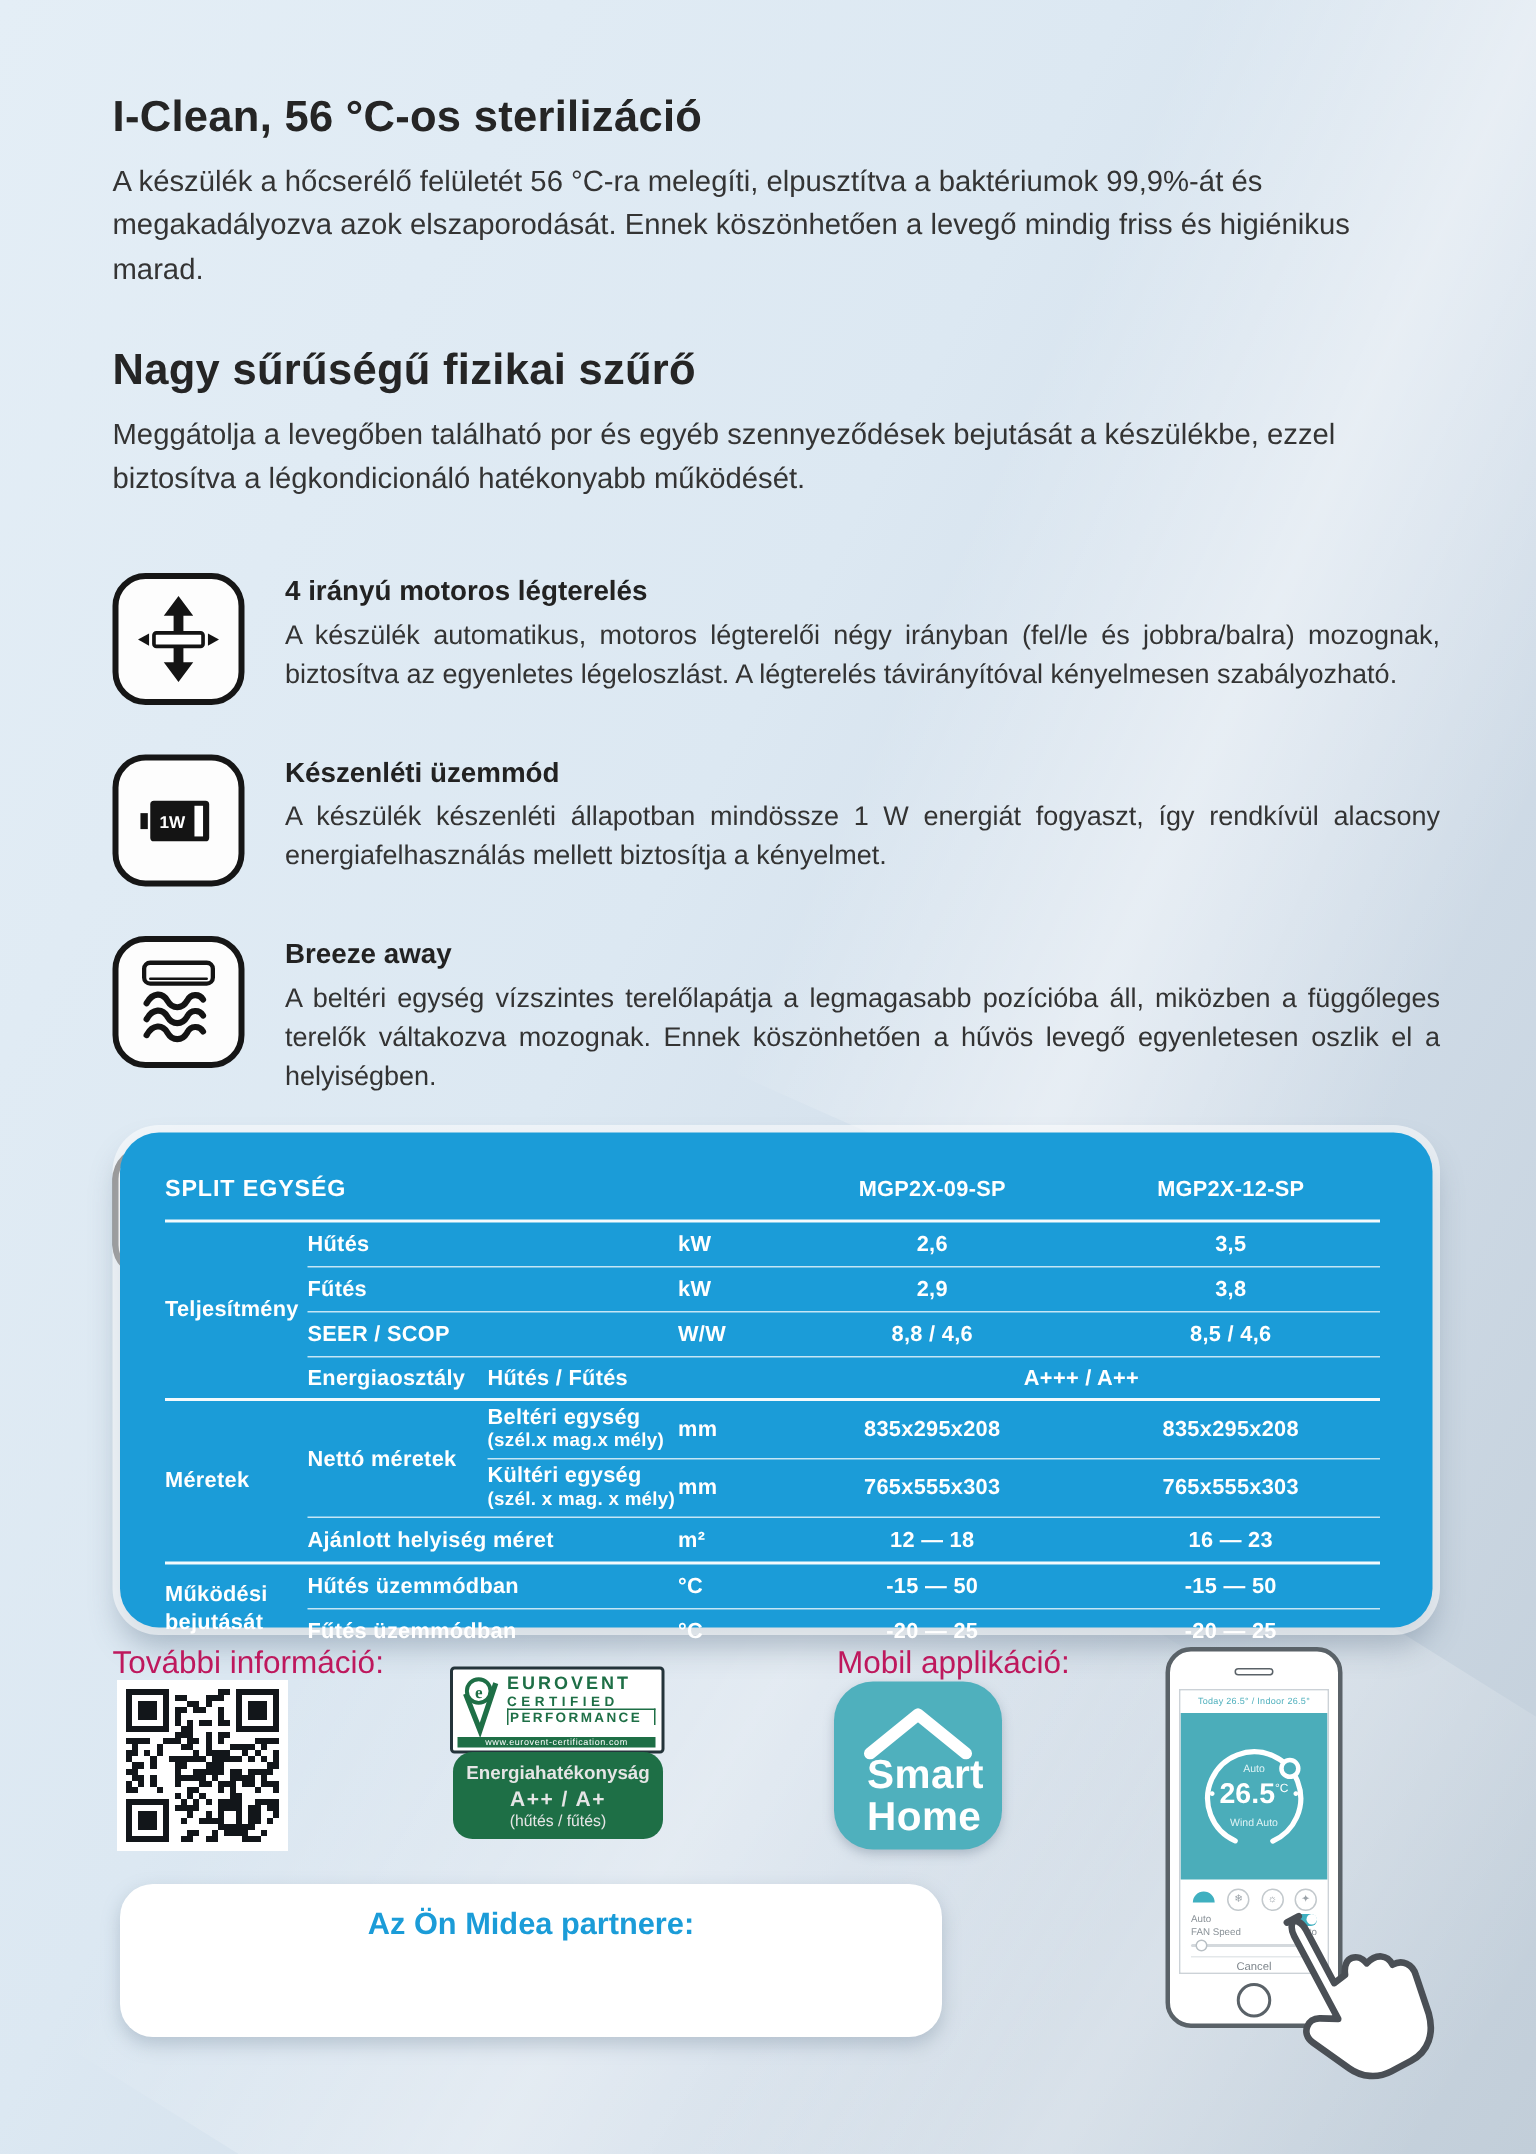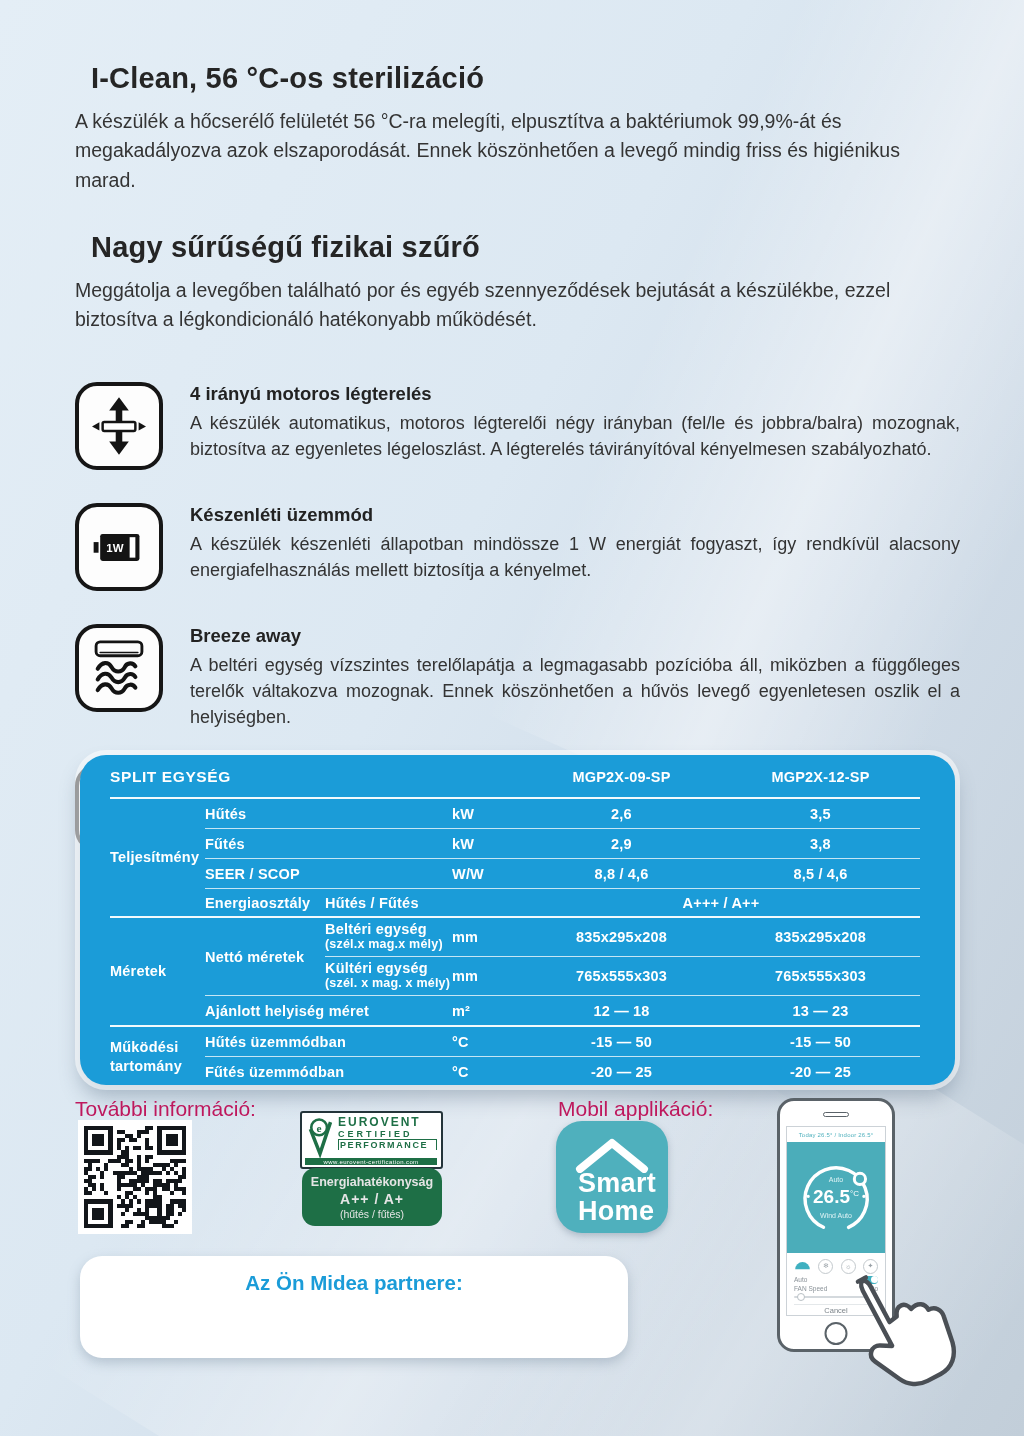--- a/index.html
+++ b/index.html
@@ -12,39 +12,39 @@
   
   .streak { position:absolute; pointer-events:none; }
   .streak-1 { top:-140px; right:-60px; width:420px; height:980px; transform:rotate(24deg);
     background:linear-gradient(90deg,rgba(255,255,255,0),rgba(255,255,255,.45) 50%,rgba(255,255,255,0)); }
   .streak-2 { bottom:-120px; left:160px; width:560px; height:620px; transform:rotate(32deg);
     background:linear-gradient(90deg,rgba(255,255,255,0),rgba(255,255,255,.38) 50%,rgba(255,255,255,0)); }
   .streak-3 { bottom:-160px; left:560px; width:420px; height:560px; transform:rotate(32deg);
     background:linear-gradient(90deg,rgba(255,255,255,0),rgba(255,255,255,.28) 50%,rgba(255,255,255,0)); }
 
   .content { position:absolute; left:75px; top:62px; width:885px; }
-  h1.doc-title { font-size:29px; font-weight:bold; color:#252525; margin:0 16px 12px; letter-spacing:.2px; }
+  h1.doc-title { font-size:29px; font-weight:bold; color:#252525; margin:0 0 12px; letter-spacing:.2px; }
   p.lead { font-size:19.5px; line-height:1.5; color:#343434; margin:0 0 36px; }
   h1.doc-title-2 { margin-top:4px; }
 
   .features { margin-top:48px; display:flex; flex-direction:column; gap:33px; }
   .feature { display:flex; gap:27px; align-items:flex-start; }
   .feature--center { align-items:center; }
   .feature-iconbox { flex:0 0 88px; width:88px; height:88px; background:#fdfdfd;
     border:4px solid #161616; border-radius:22px; display:flex; align-items:center; justify-content:center; }
   .feature-iconbox svg { width:72px; height:72px; }
   .feature-text { flex:1; }
   .feature-text h3 { font-size:18.5px; margin:1px 0 6px; color:#222; }
   .feature-text p { font-size:18px; line-height:1.44; margin:0; color:#333; text-align:justify; }
 
   
   .spec-card { position:absolute; left:80px; top:755px; width:875px; height:330px;
     background:#1b9cd8; border-radius:26px; color:#fff; padding:0 35px 0 30px;
     box-shadow:0 0 0 5px rgba(255,255,255,.55), 0 12px 20px rgba(100,120,140,.45); }
-  .spec-grid { display:grid; width:100%; height:100%; padding-top:2px;
+  .spec-grid { display:grid; width:100%; height:100%; padding-top:18px;
     grid-template-columns:95px 120px 127px 70px 1fr 1fr;
     grid-template-rows:40px 2px 29px 1px 29px 1px 29px 1px 27px 2px 38px 1px 38px 1px 29px 2px 29px 1px 29px; }
   .cell { display:flex; align-items:center; font-size:14.5px; font-weight:bold; letter-spacing:.2px; }
   .cell.title { font-size:15.5px; letter-spacing:.6px; }
   .cell.model { justify-content:center; text-align:center; }
   .cell.val { justify-content:center; text-align:center; }
   .cell.group { line-height:1.25; }
   .cell.two-line { flex-direction:column; align-items:flex-start; justify-content:center; line-height:1.1; }
   .cell.two-line .sub2 { font-size:12.5px; }
   .ln { background:#fff; opacity:.95; align-self:center; height:1px; }
@@ -245,24 +245,24 @@
         <span class="sub2">(szél. x mag. x mély)</span>
     </div>
     <div class="cell" style="grid-area:13/4/14/5">mm</div>
     <div class="cell val" style="grid-area:13/5/14/6">765x555x303</div>
     <div class="cell val" style="grid-area:13/6/14/7">765x555x303</div>
     <div class="ln thin" style="grid-area:14/2/15/7"></div>
 
     <div class="cell" style="grid-area:15/2/16/4">Ajánlott helyiség méret</div>
     <div class="cell" style="grid-area:15/4/16/5">m²</div>
     <div class="cell val" style="grid-area:15/5/16/6">12 — 18</div>
-    <div class="cell val" style="grid-area:15/6/16/7">13 — 23</div>
+    <div class="cell val" style="grid-area:15/6/16/7">16 — 23</div>
     <div class="ln" style="grid-area:16/1/17/7;height:2px"></div>
 
-    <div class="cell group" style="grid-area:17/1/20/2">Működési tartomány</div>
+    <div class="cell group" style="grid-area:17/1/20/2">Működési bejutását</div>
     <div class="cell" style="grid-area:17/2/18/4">Hűtés üzemmódban</div>
     <div class="cell" style="grid-area:17/4/18/5">°C</div>
     <div class="cell val" style="grid-area:17/5/18/6">-15 — 50</div>
     <div class="cell val" style="grid-area:17/6/18/7">-15 — 50</div>
     <div class="ln thin" style="grid-area:18/2/19/7"></div>
 
     <div class="cell" style="grid-area:19/2/20/4">Fűtés üzemmódban</div>
     <div class="cell" style="grid-area:19/4/20/5">°C</div>
     <div class="cell val" style="grid-area:19/5/20/6">-20 — 25</div>
     <div class="cell val" style="grid-area:19/6/20/7">-20 — 25</div>

